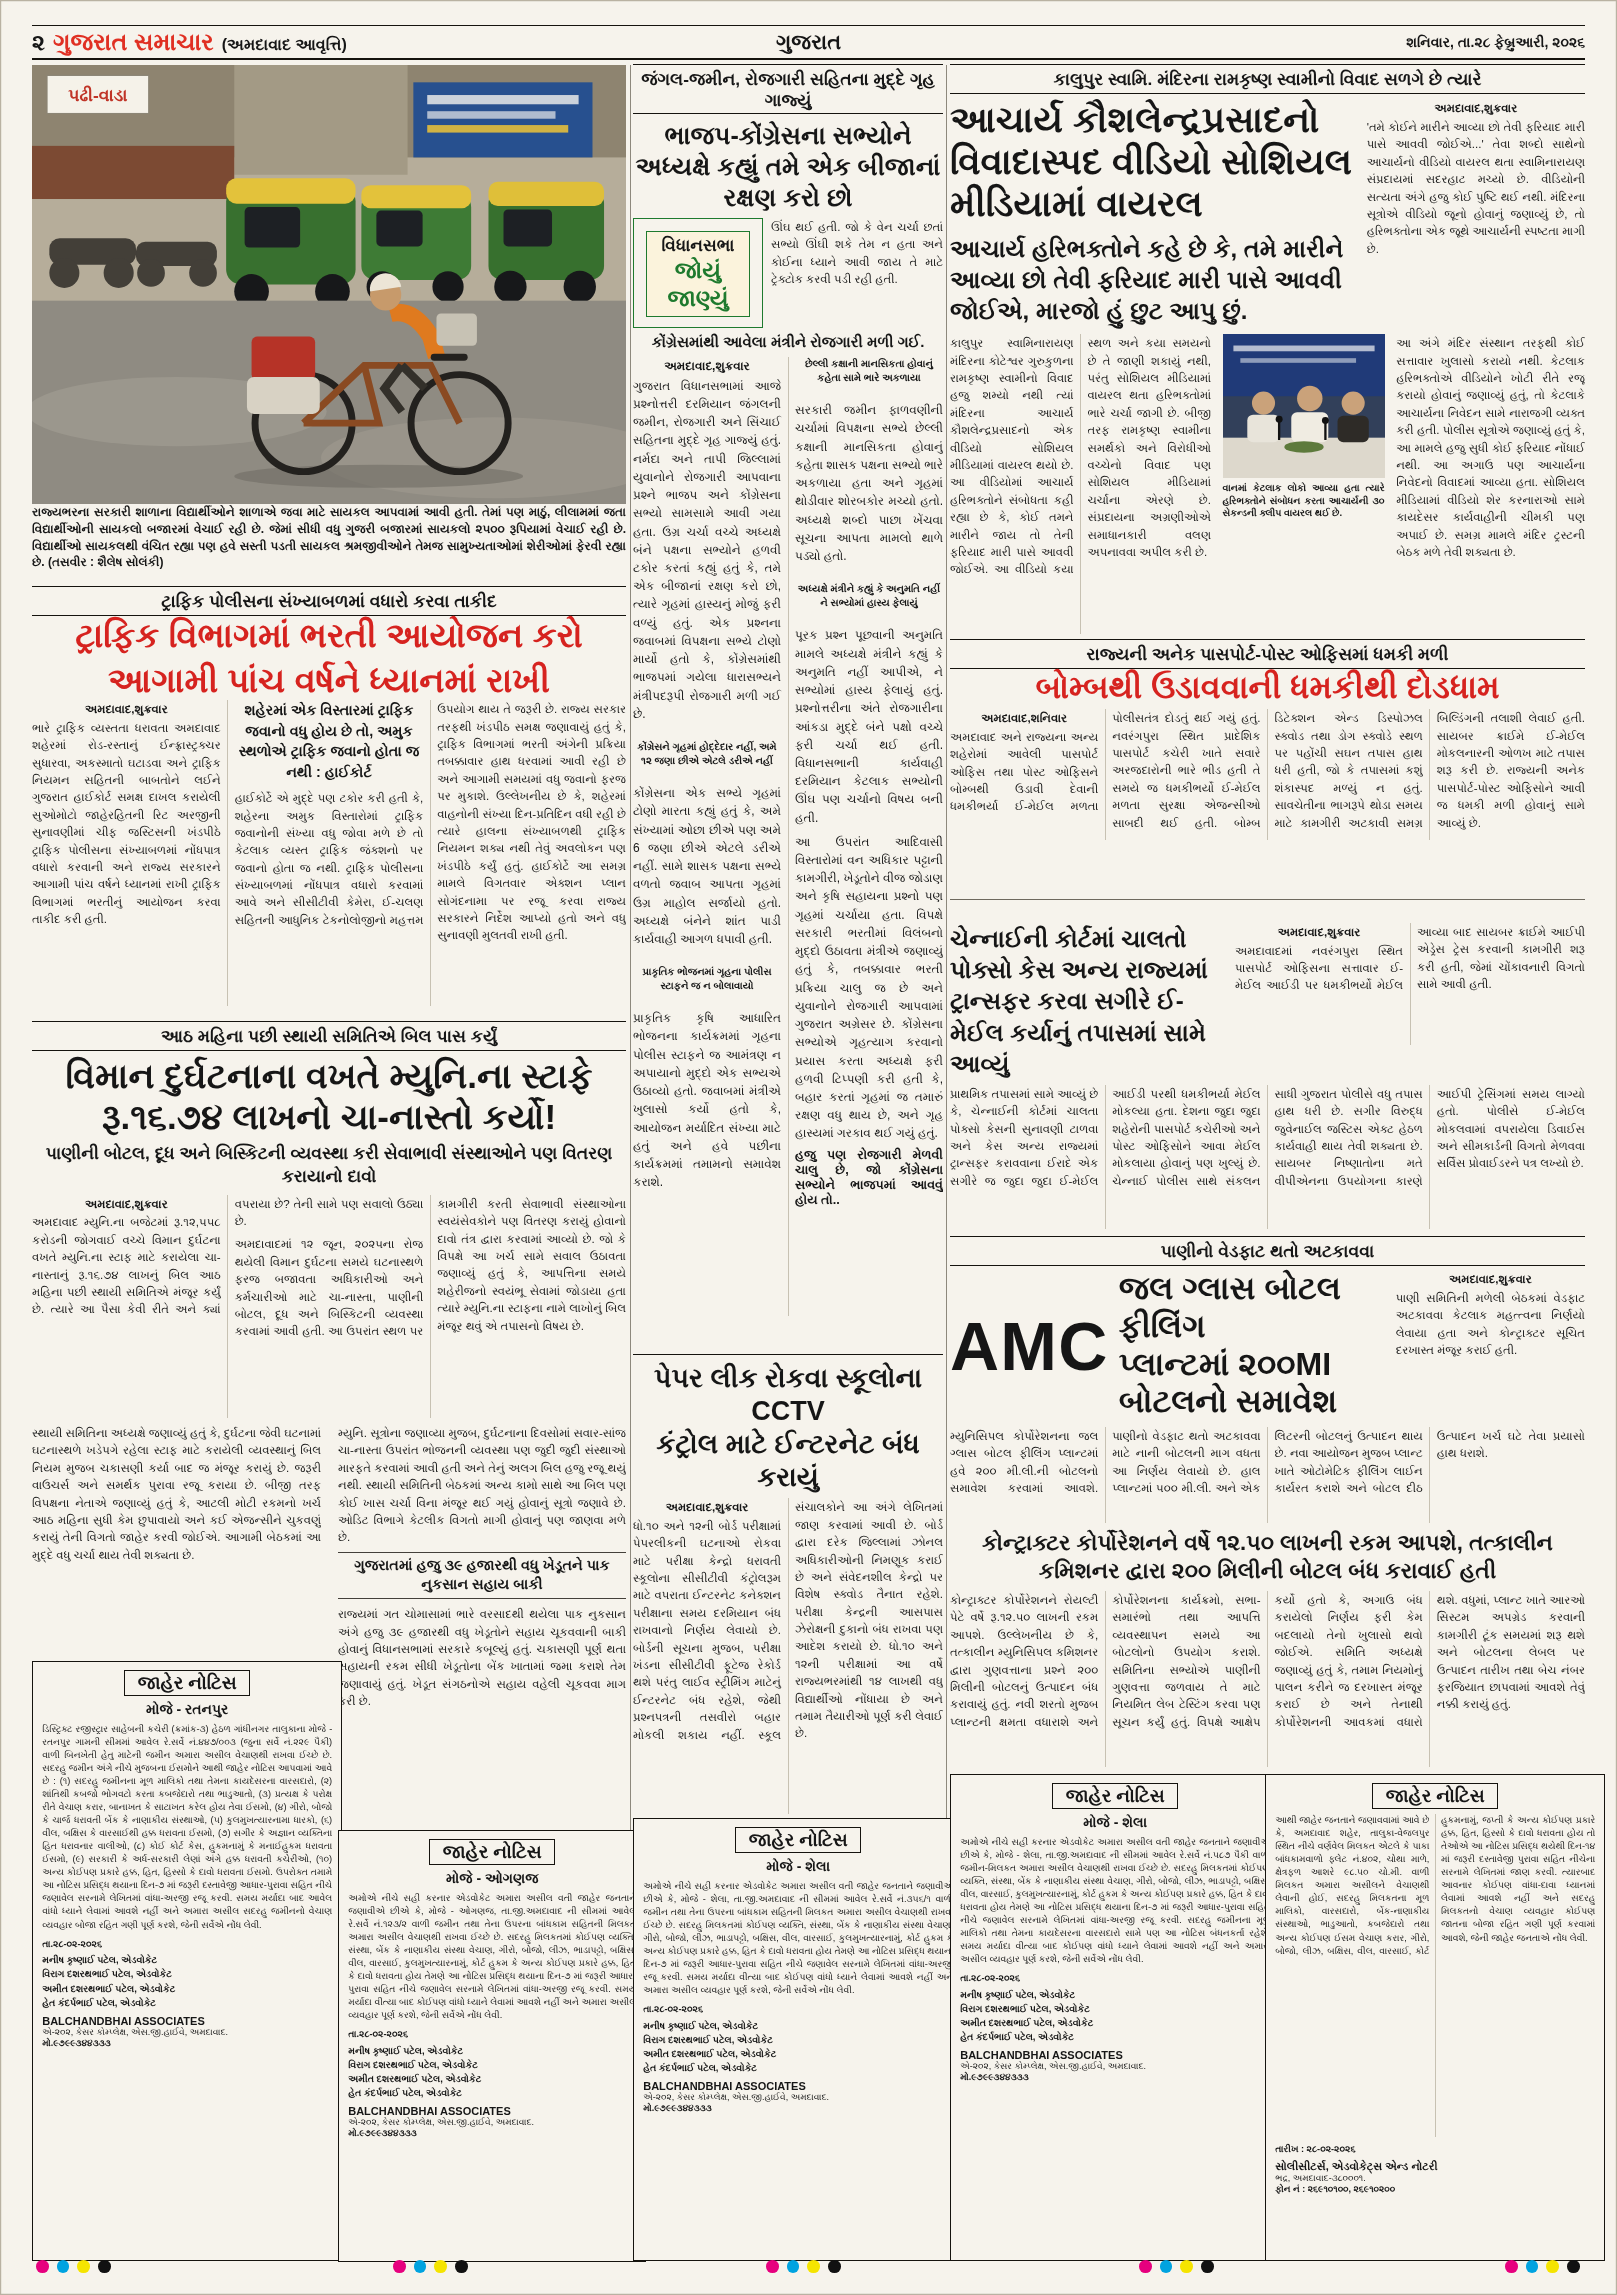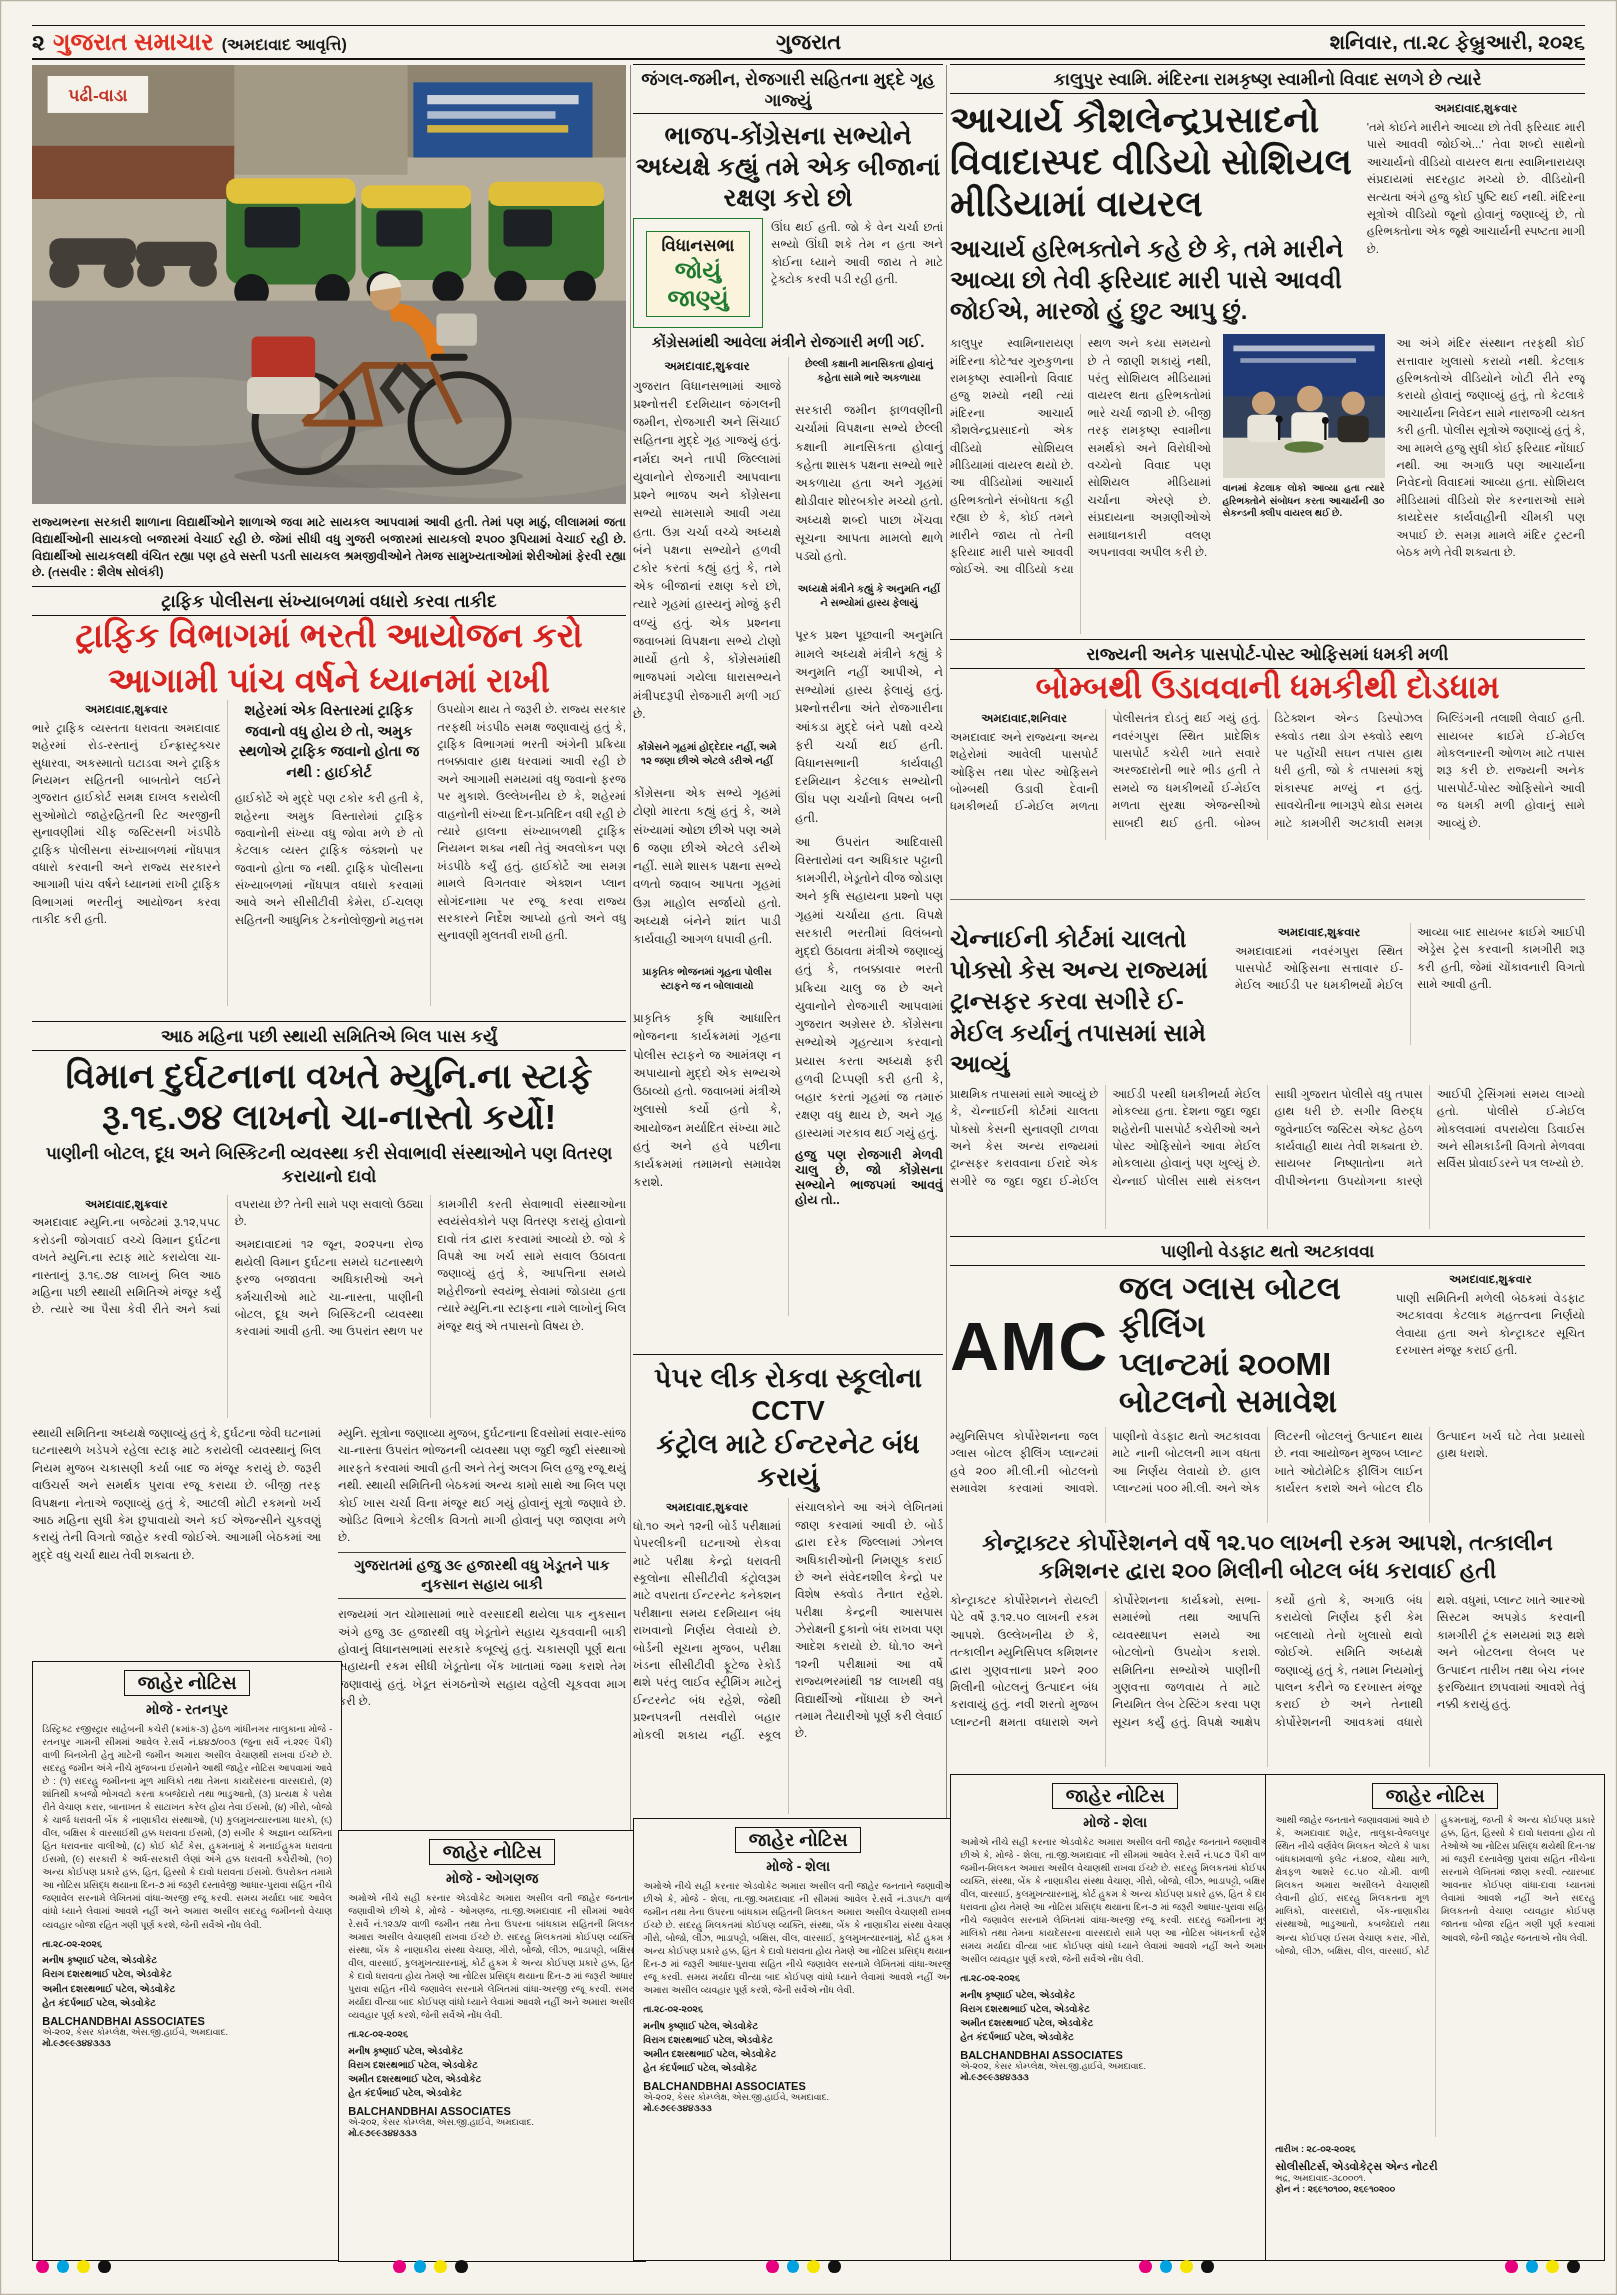--- a/index.html
+++ b/index.html
@@ -12,40 +12,40 @@
   .vline{position:absolute;width:1.2px;background:var(--rule);top:65px;height:2179px;}
 
   
   #hdr{position:absolute;left:32px;right:32px;top:25.4px;height:32px;display:flex;align-items:center;
        border-top:1.7px solid #15130e;border-bottom:2.3px solid #15130e;}
   .mh-left{display:flex;align-items:baseline;gap:8px;flex:1;}
   .pageno{font-size:22px;font-weight:bold;}
   .brand{font-size:24px;font-weight:bold;color:var(--mred);}
   .edition{font-size:16px;font-weight:bold;}
   .mh-center{flex:0 0 auto;font-size:21px;font-weight:bold;}
-  .mh-right{flex:1;text-align:right;font-size:20px;font-weight:bold;}
+  .mh-right{flex:1;text-align:right;font-size:14px;font-weight:bold;}
 
   
   .kicker{font-size:17.3px;font-weight:bold;text-align:center;border-top:1.7px solid #15130e;
           border-bottom:1.2px solid #15130e;padding:4px 2.3px 2.9px;line-height:1.2;}
   .hl2{font-weight:bold;text-align:center;margin:5.8px 0 3.5px;line-height:1.16;}
   .hl-red{color:var(--red);}
   .jtext{white-space:pre-line;}
   .cols{column-gap:14px;column-rule:0.6px solid #c7c1b2;}
   .cols-2{column-count:2;} .cols-3{column-count:3;} .cols-4{column-count:4;}
   .body{margin:0 0 5.8px;font-size:11.6px;line-height:1.5;text-align:justify;}
   .dl{display:block;text-align:center;margin-bottom:1.2px;font-weight:bold;}
   .subhead{font-size:15px;font-weight:bold;text-align:center;line-height:1.35;margin:4.6px 0;}
   .subhead.sm{font-size:10px;margin:17px 0;}
   .closing{font-size:12.7px;font-weight:bold;text-align:justify;margin:3.5px 0;}
 
   
   #lead{left:32px;top:65px;width:594px;}
   .photo-svg{display:block;width:594px;height:439px;background:#b6ad9a;}
-  #lead figcaption{padding-top:10px;font-size:12px;font-weight:bold;line-height:1.4;text-align:justify;}
+  #lead figcaption{padding-top:0;font-size:12px;font-weight:bold;line-height:1.4;text-align:justify;}
   #lead figcaption b{white-space:nowrap;}
 
   
   #traffic{left:32px;top:586px;width:594px;height:431px;}
   #traffic .hl2{font-size:34px;}
   .t-body{height:306px;overflow:hidden;}
   .inset{font-size:14.4px;font-weight:bold;text-align:center;line-height:1.42;margin:7px 0;}
 
   
   #tea{left:32px;top:1021px;width:594px;height:399px;}

